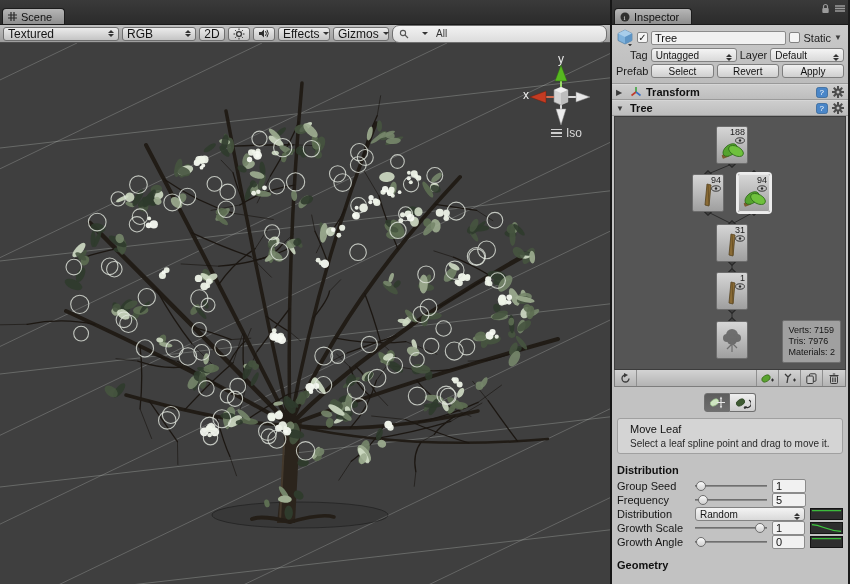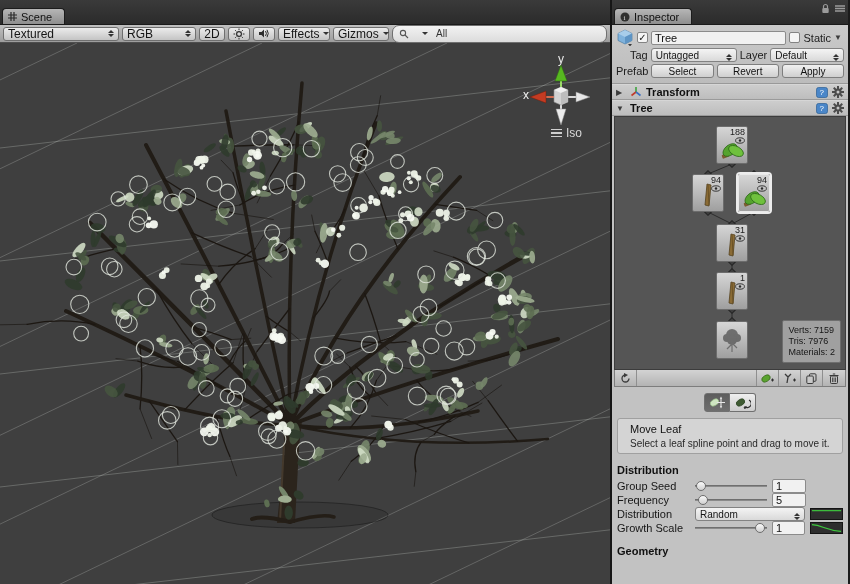--- a/index.html
+++ b/index.html
@@ -1119,20 +1119,33 @@
             <div class="knob" style="left:60px;"></div>
           </div>
         <div class="field pvalue">
           <span>1</span>
         </div>
         <svg class="curve" viewBox="0 0 33 12" preserveAspectRatio="none">
           <path d="M1,2 C12,2.5 16,9 32,10" stroke="#3ec93e" stroke-width="1.4" fill="none"></path>
         </svg>
       </div>
 
+      <div class="prow">
+        <span class="plabel">Growth Angle</span>
+        <div class="slider">
+            <div class="track"></div>
+            <div class="knob" style="left:1px;"></div>
+          </div>
+        <div class="field pvalue">
+          <span>0</span>
+        </div>
+        <svg class="curve" viewBox="0 0 33 12" preserveAspectRatio="none">
+          <path d="M1,2 H32" stroke="#3ec93e" stroke-width="1.4" fill="none"></path>
+        </svg>
+      </div>
     </div>
 
     <div class="section">
       <div class="sec-label">Geometry</div>
 
 
     </div>
   </div>
 </div>
 

